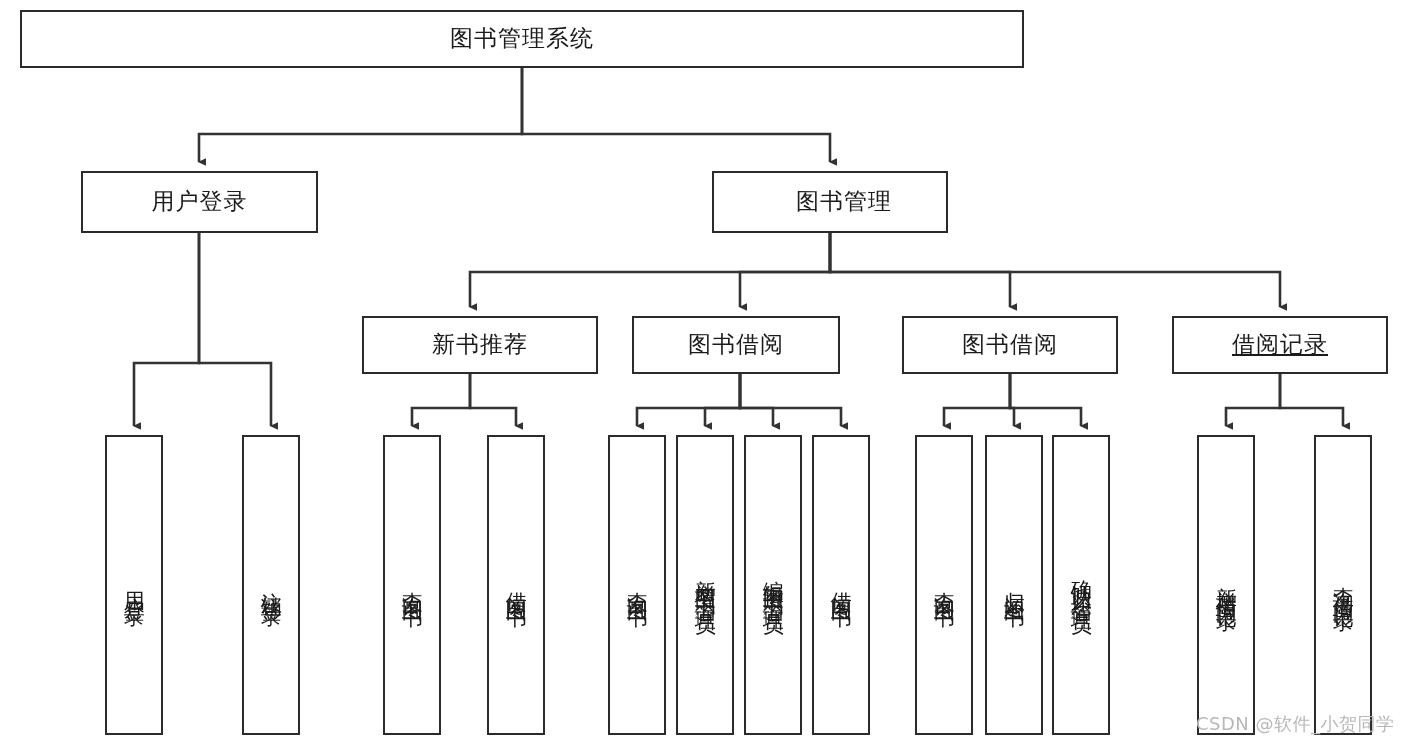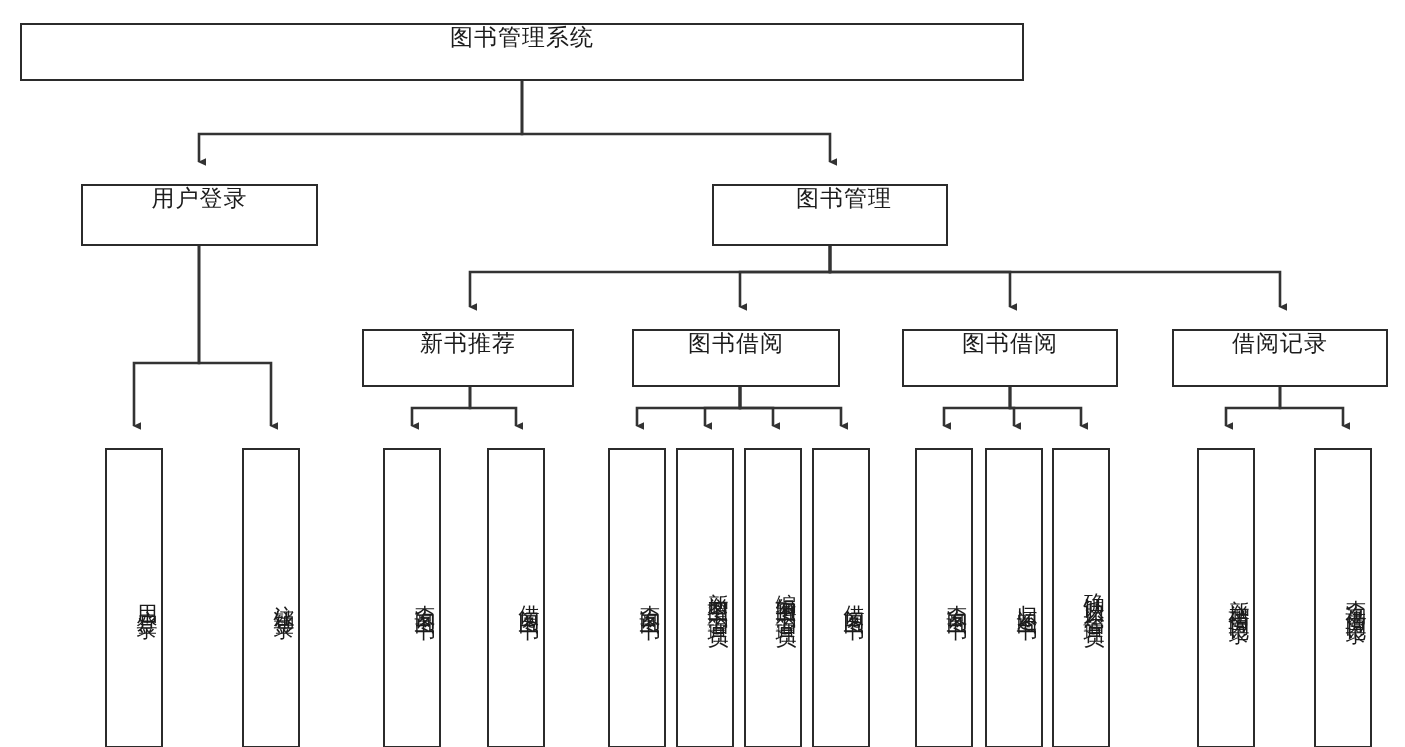--- a/index.html
+++ b/index.html
@@ -25,23 +25,23 @@
     width: 1405px;
     height: 747px;
     pointer-events: none;
   }
   .node {
     position: absolute;
     box-sizing: border-box;
     background: #ffffff;
     border: 2px solid #2b2b2b;
     display: flex;
+    align-items: center;
     justify-content: center;
     color: #1b1b1b;
-    margin-top: 13px;
   }
   .node.horiz {
     font-size: 23px;
     letter-spacing: 1px;
     line-height: 1.1;
     white-space: nowrap;
   }
   .node.vert {
     writing-mode: vertical-rl;
     text-orientation: upright;
@@ -103,30 +103,30 @@
   <div id="nodes">
       <div class="node horiz" style="left: 20px; top: 10px; width: 1004px; height: 58px;">
         <span class="hlabel">图书管理系统</span>
       </div>
       <div class="node horiz" style="left: 81px; top: 171px; width: 237px; height: 62px;">
         <span class="hlabel">用户登录</span>
       </div>
       <div class="node horiz" style="left: 712px; top: 171px; width: 236px; height: 62px; padding-left: 28px;">
         <span class="hlabel">图书管理</span>
       </div>
-      <div class="node horiz" style="left: 362px; top: 316px; width: 212px; height: 58px;">
+      <div class="node horiz" style="left: 362px; top: 316px; width: 236px; height: 58px;">
         <span class="hlabel">新书推荐</span>
       </div>
       <div class="node horiz" style="left: 632px; top: 316px; width: 208px; height: 58px;">
         <span class="hlabel">图书借阅</span>
       </div>
       <div class="node horiz" style="left: 902px; top: 316px; width: 216px; height: 58px;">
         <span class="hlabel">图书借阅</span>
       </div>
-      <div class="node horiz" style="left: 1172px; top: 316px; width: 216px; height: 58px;">
+      <div class="node horiz" style="left: 1172px; top: 316px; width: 216px; height: 58px; text-decoration: underline;">
         <span class="hlabel">借阅记录</span>
       </div>
       <div class="node vert" style="left: 105px; top: 435px; width: 58px; height: 300px;">
         <span class="vlabel">用户登录</span>
       </div>
       <div class="node vert" style="left: 242px; top: 435px; width: 58px; height: 300px;">
         <span class="vlabel">注销登录</span>
       </div>
       <div class="node vert" style="left: 383px; top: 435px; width: 58px; height: 300px;">
         <span class="vlabel">查询图书</span>
@@ -156,14 +156,15 @@
         <span class="vlabel">确认归还（管理员）</span>
       </div>
       <div class="node vert" style="left: 1197px; top: 435px; width: 58px; height: 300px;">
         <span class="vlabel">新增借阅记录</span>
       </div>
       <div class="node vert" style="left: 1314px; top: 435px; width: 58px; height: 300px;">
         <span class="vlabel">查询借阅记录</span>
       </div>
     </div>
 
+  <div class="watermark" style="left: 1196px; top: 712px;">CSDN @软件_小贺同学</div>
 
 </div>
 
 </body></html>

